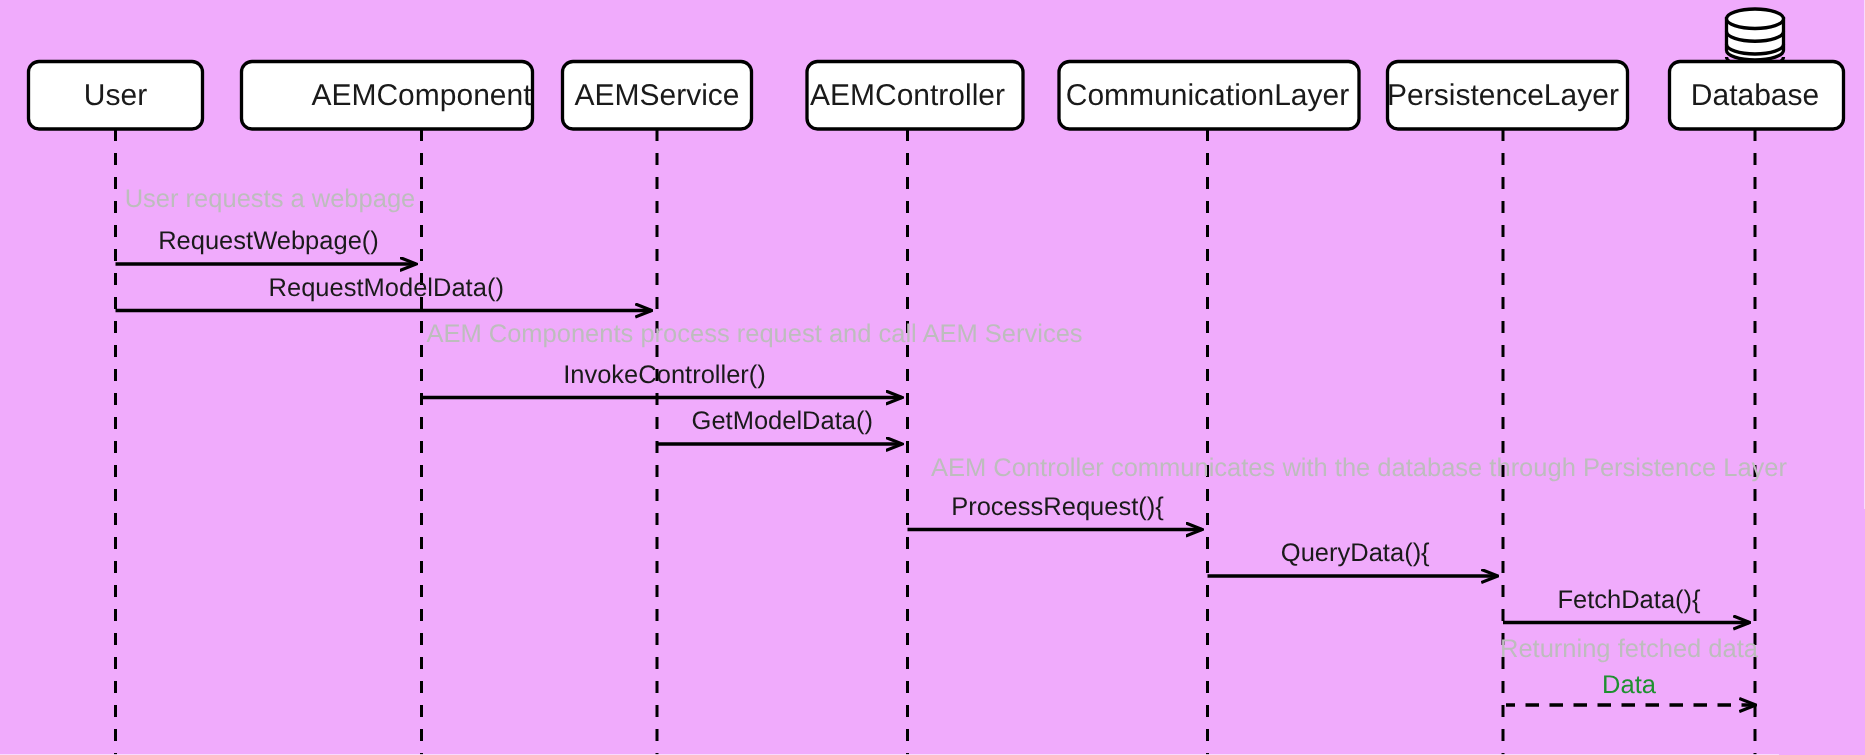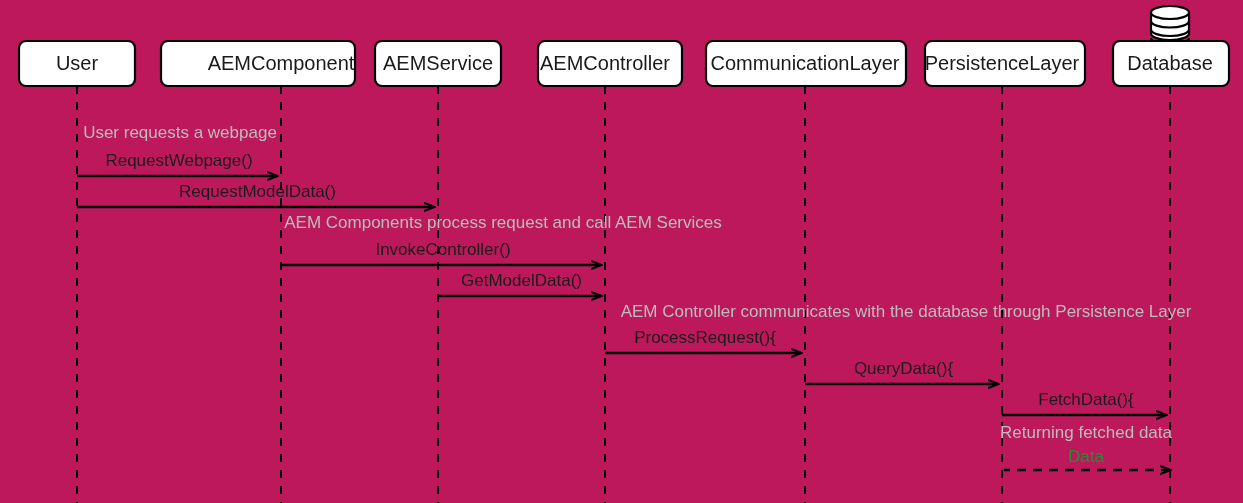--- a/index.html
+++ b/index.html
@@ -8,21 +8,21 @@
     padding: 0;
     background: #ffffff;
   }
   body {
     font-family: "Liberation Sans", sans-serif;
   }
   #diagram-root {
     position: relative;
     width: 1243px;
     height: 503px;
-    background: #be185d;
+    background: #f0abfc;
     overflow: hidden;
   }
   svg.diagram-canvas {
     position: absolute;
     left: 0;
     top: 0;
     width: 1243px;
     height: 503px;
     display: block;
   }

